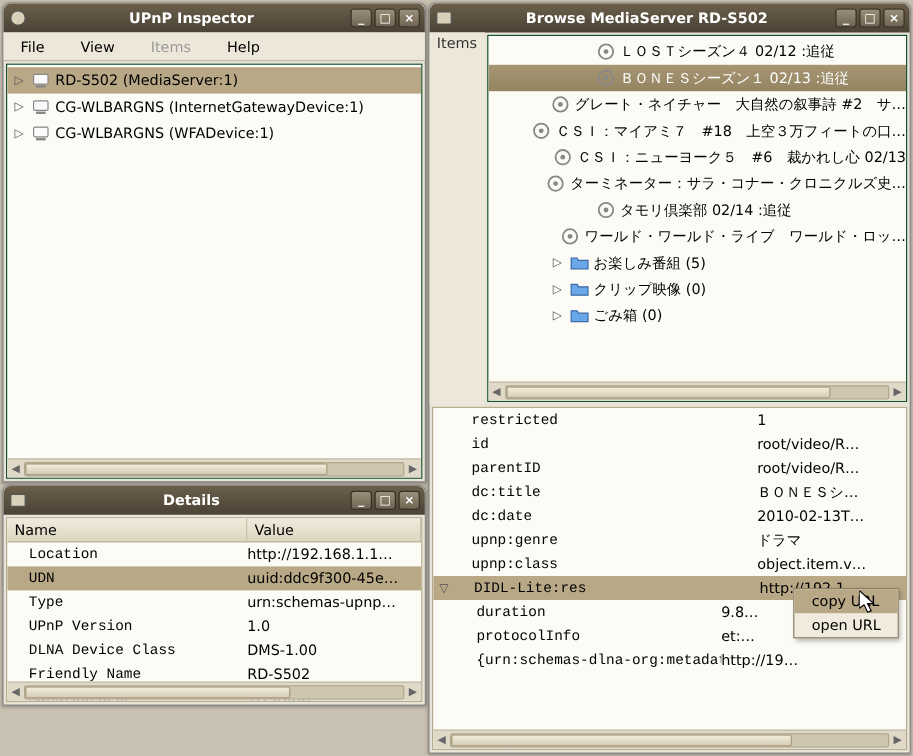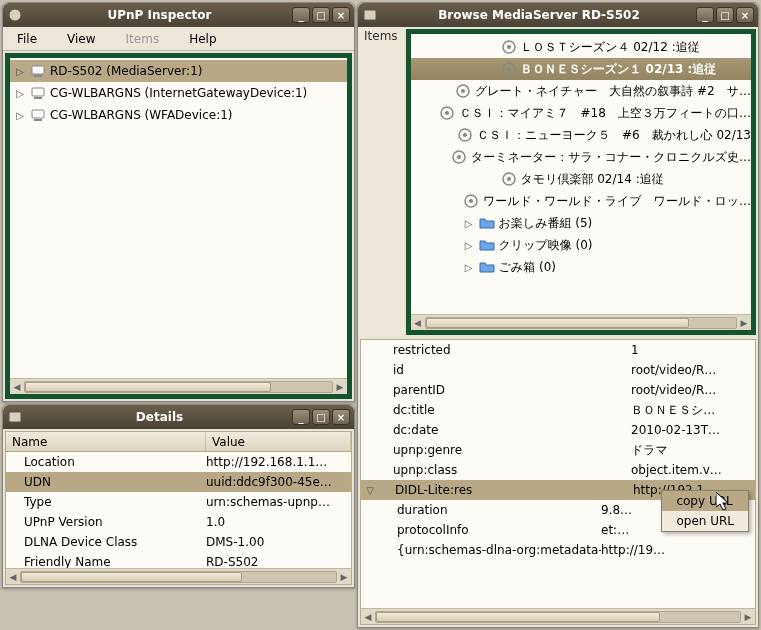--- a/index.html
+++ b/index.html
@@ -12,45 +12,45 @@
 .titlebar .ticon { width: 16px; height: 16px; margin-right: 4px; display:inline-flex; align-items:center; justify-content:center; }
 .winbtns { display: flex; gap: 2px; }
 .winbtn { width: 18px; height: 16px; background: linear-gradient(#9a8f7a, #6e6552); border: 1px solid #3a3326; border-radius: 3px; display: flex; align-items: center; justify-content: center; color: #fff; cursor: pointer; font-size: 10px; }
 
 .menubar { height: 24px; display: flex; align-items: center; padding: 0 6px; gap: 14px; background: #ece7d9; border-bottom: 1px solid #c0b8a4; }
 .menuitem { padding: 2px 8px; cursor: pointer; }
 .menuitem.disabled { color: #999; }
 
 .section-label { padding: 2px 6px; background: #ece7d9; font-size: 12px; color: #333; }
 
-.treearea { flex: 1; background: #fdfbf6; border: 5px solid #14532d; margin: 2px; overflow: hidden; position: relative; text-align: right; }
+.treearea { flex: 1; background: #fdfbf6; border: 1px solid #14532d; margin: 2px; overflow: hidden; position: relative; text-align: right; }
 .tree-rows { position: absolute; inset: 0 0 16px 0; overflow: hidden; padding-top: 2px; }
 .tree-row { display: flex; align-items: center; height: 22px; padding-left: 4px; gap: 4px; white-space: nowrap; }
 .tree-row.sel { background: #b8a886; color: #000; }
-.tree-row.browse-sel { background: linear-gradient(#a69674, #948460); color: #fff; font-weight: bold; }
+.tree-row.browse-sel { background: linear-gradient(#a69674, #948460); color: #fff; }
 .tree-row .expander { width: 12px; display: inline-flex; justify-content: center; color: #555; font-size: 10px; cursor: pointer; }
 .tree-row .spacer { display:inline-block; }
 
 .device-icon, .folder-icon, .item-icon { width: 16px; height: 16px; display: inline-flex; align-items: center; justify-content: center; }
 .device-icon svg, .folder-icon svg, .item-icon svg { width: 16px; height: 16px; }
 
 .hscroll { position: absolute; left: 0; right: 0; bottom: 0; height: 16px; background: #e0d9c8; border-top: 1px solid #c0b8a4; display: flex; align-items: center; }
 .hscroll .track { flex: 1; height: 12px; background: #cfc6af; margin: 0 14px; border: 1px solid #b0a68c; border-radius: 2px; position: relative; }
 .hscroll .thumb { position: absolute; top: 0; bottom: 0; background: linear-gradient(#f2ecdc, #d6cdb5); border: 1px solid #a89e82; border-radius: 2px; }
 .hscroll .arr { width: 14px; height: 14px; position: absolute; top: 1px; display:flex; align-items:center; justify-content:center; color:#666; font-size:9px; cursor:pointer;}
 .hscroll .arr.left{left:0;} .hscroll .arr.right{right:0;}
 
 .columns-header { display: flex; background: linear-gradient(#f0ebdc, #ddd5c0); border-bottom: 1px solid #b0a68c; height: 20px; align-items: center; }
 .columns-header .col { padding: 0 6px; border-right: 1px solid #c8bfa8; height: 100%; display: flex; align-items: center; }
 
 .kv-area { flex: 1; background: #fdfbf6; border: 1px solid #b5ab8f; margin: 2px; overflow: hidden; position: relative; display:flex; flex-direction:column; }
 .kv-rows { flex:1; overflow:hidden; position:relative; }
 .kv-row { display: flex; align-items: center; height: 20px; white-space: nowrap; }
 .kv-row.sel { background: #b8a886; }
-.kv-row .k { padding-left: 18px; }
+.kv-row .k { padding-left: 18px; font-family: Liberation Mono, monospace; }
 .kv-row .v { }
 .kv-row.expandable .exp { width: 14px; display:inline-flex; justify-content:center; color:#555; font-size:10px; cursor:pointer; margin-left:2px;}
 .kv-row.child .k { padding-left: 36px; }
 
 .context-menu { position: absolute; background: #f0ebdc; border: 1px solid #8a806a; box-shadow: 2px 2px 4px rgba(0,0,0,0.3); z-index: 50; }
 .context-menu .cmitem { padding: 3px 14px; cursor: pointer; white-space: nowrap; }
 .context-menu .cmitem.sel { background: #b8a886; }
 
 .cursor { position: absolute; z-index: 100; pointer-events: none; }
 

